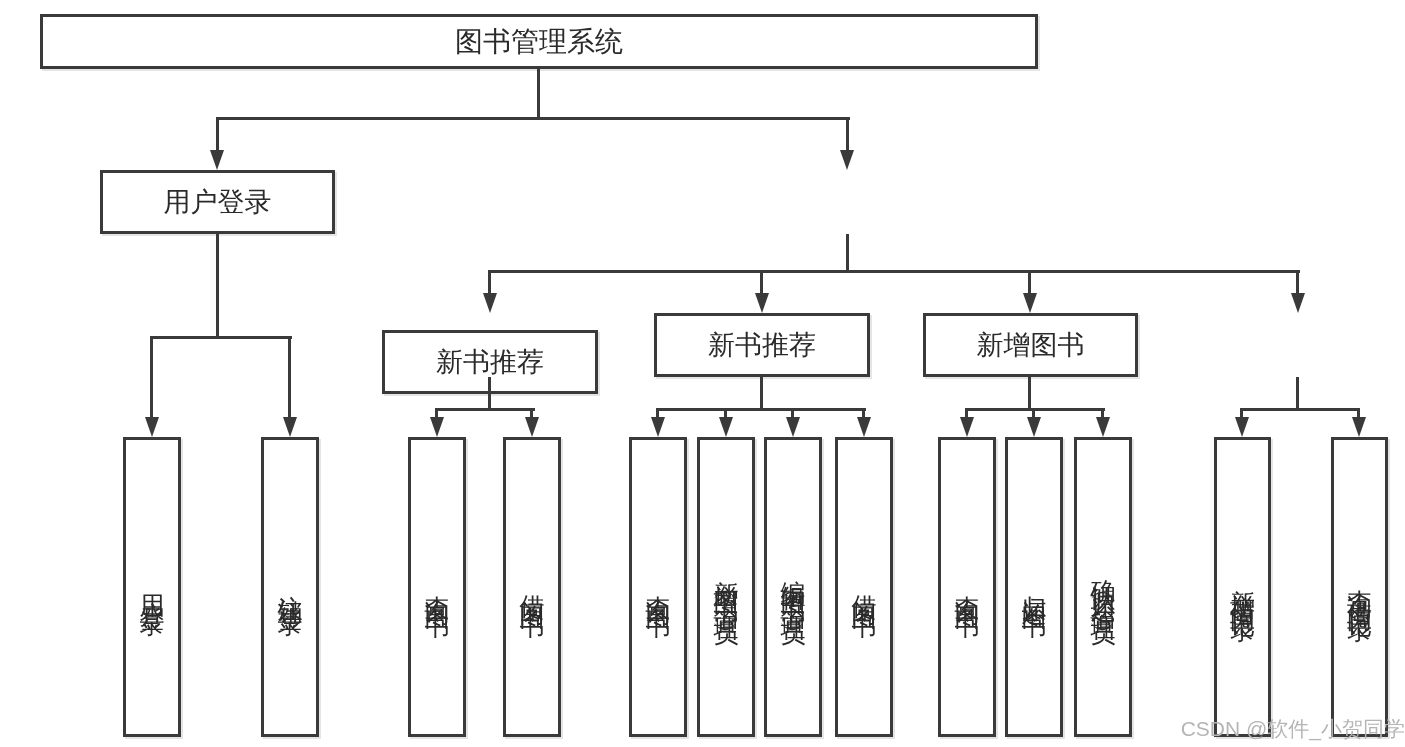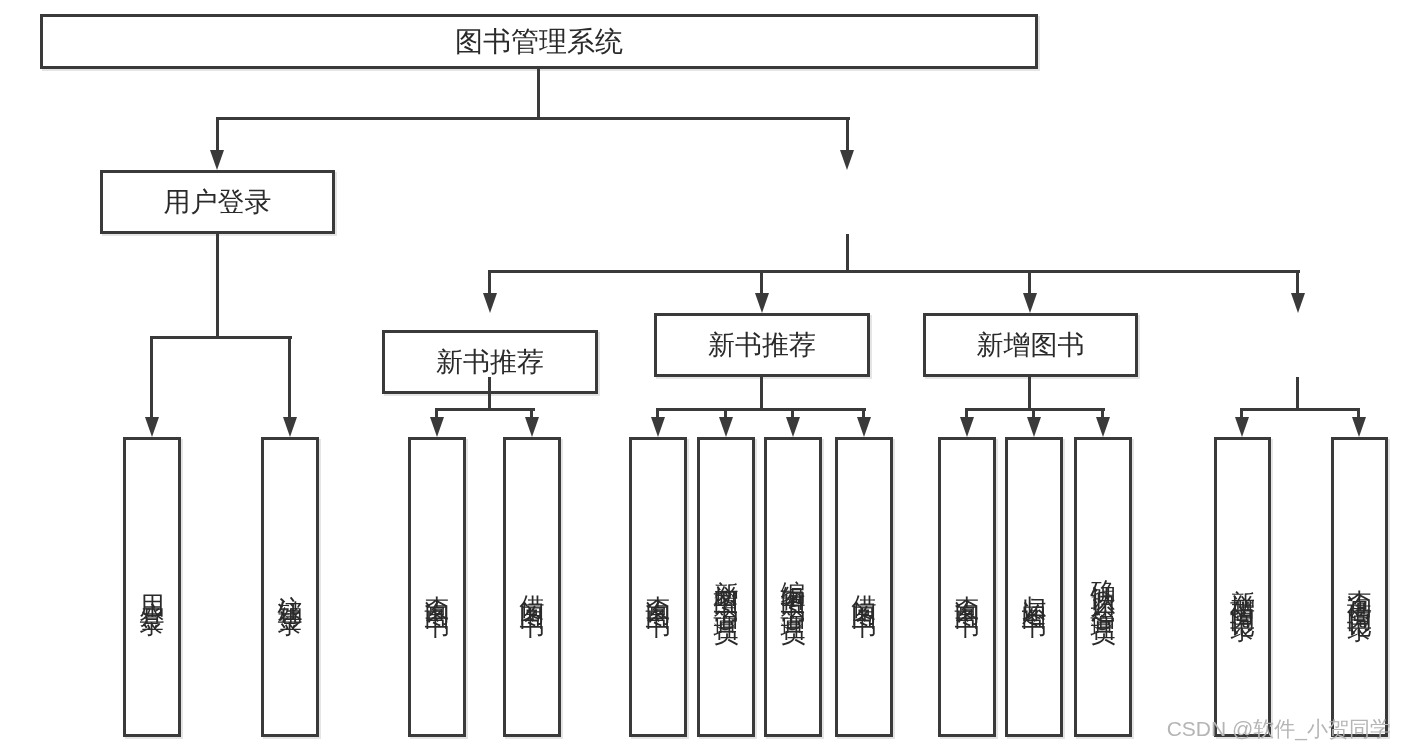--- a/index.html
+++ b/index.html
@@ -39,21 +39,21 @@
   .vline{width:3px;}
   .hline{height:3px;}
   .arrow{
     position:absolute;width:0;height:0;
     border-left:7px solid transparent;
     border-right:7px solid transparent;
     border-top:20px solid var(--line);
   }
   .watermark{
     position:absolute;
-    right:32px;bottom:4px;
+    right:18px;bottom:4px;
     font-size:21px;
     color:var(--wm);
     white-space:nowrap;
     z-index:5;
   }
 </style>
 </head>
 <body>
 
 <div id="canvas">

